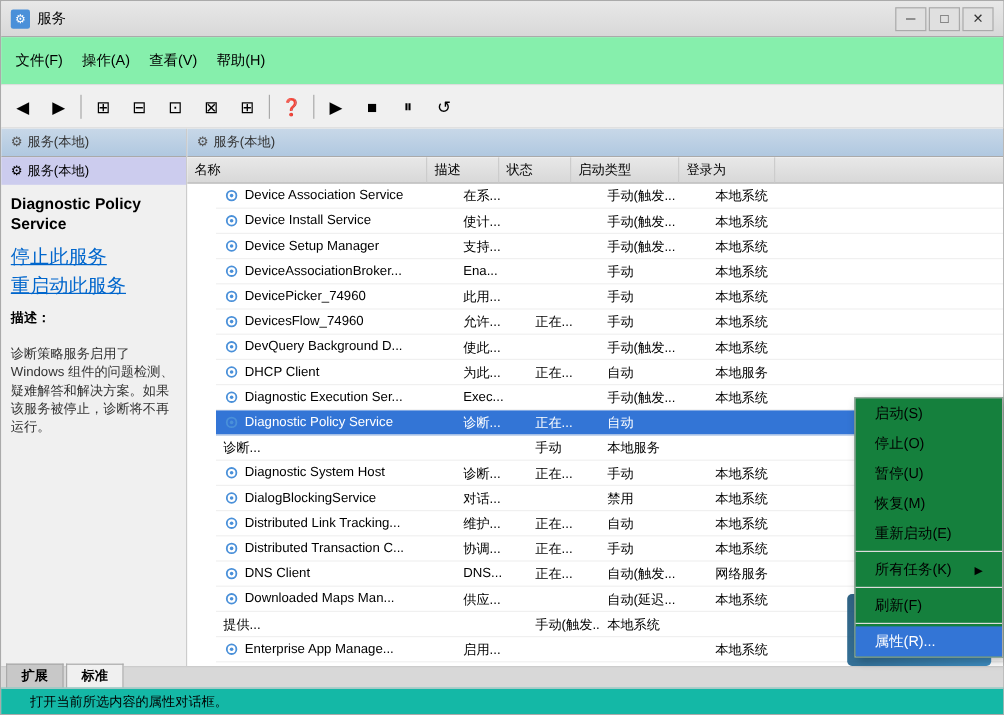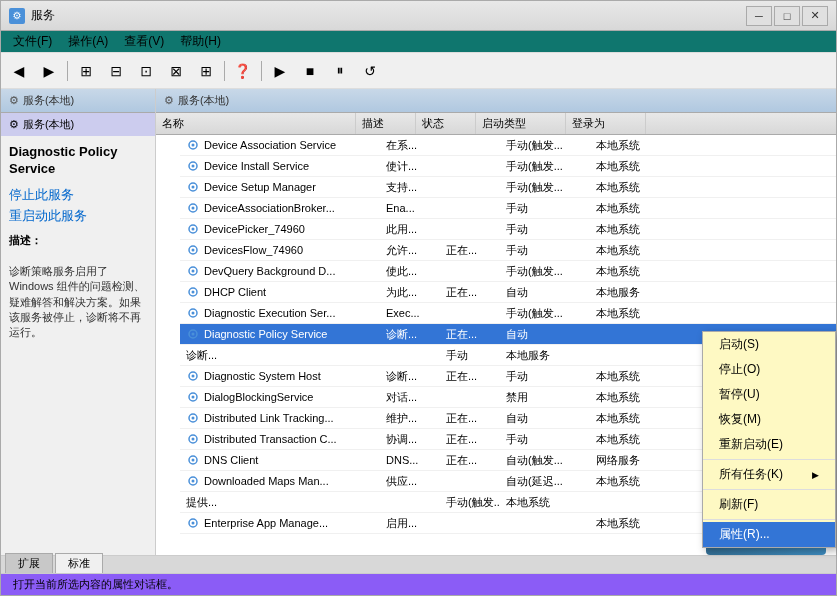--- a/index.html
+++ b/index.html
@@ -65,22 +65,22 @@
       cursor: pointer;
       display: flex;
       align-items: center;
       justify-content: center;
       font-size: 11px;
       color: #333;
     }
 
     
     .menu-bar {
-      height: 22px;
-      background: #0f766e;
+      height: 40px;
+      background: #86efac;
       display: flex;
       align-items: center;
       padding: 0 4px;
       border-bottom: 1px solid #ddd;
       flex-shrink: 0;
     }
 
     .menu-item {
       padding: 2px 8px;
       cursor: pointer;
@@ -161,23 +161,24 @@
     .service-title {
       font-size: 13px;
       font-weight: bold;
       color: #000;
       margin-bottom: 8px;
       line-height: 1.3;
     }
 
     .service-link {
       color: #0066cc;
+      text-decoration: underline;
       cursor: pointer;
       display: block;
-      font-size: 13px;
+      font-size: 16px;
       margin-bottom: 3px;
     }
 
     .service-desc-label {
       font-size: 11px;
       font-weight: bold;
       margin-top: 8px;
       margin-bottom: 16px;
     }
 
@@ -254,60 +255,61 @@
       align-items: center;
       gap: 4px;
       height: 20px;
     }
 
     
     .context-menu {
       position: absolute;
       right: 0;
       top: 330px;
-      width: 134px;
-      background: #fef9c3;
+      width: 124px;
+      background: #15803d;
       border: 1px solid #aaa;
       box-shadow: 3px 3px 8px rgba(0,0,0,0.3);
       z-index: 100;
       font-size: 12px;
     }
 
     .ctx-item {
       padding: 4px 16px;
       cursor: pointer;
       white-space: nowrap;
       display: flex;
       align-items: center;
       justify-content: space-between;
     }
     .ctx-sep { height: 1px; background: #ddd; margin: 2px 0; }
     .ctx-item.highlighted { background: #3375d6; color: white; }
 
     
     .status-bar {
       height: 22px;
-      background: #8b5cf6;
+      background: #14b8a6;
       border-top: 1px solid #ccc;
       display: flex;
       align-items: center;
-      padding: 0 12px;
+      padding: 0 24px;
       font-size: 11px;
       color: #000;
       flex-shrink: 0;
     }
 
     .tabs-bar {
       height: 18px;
       background: #d8d8d8;
       display: flex;
       align-items: flex-end;
       padding: 0 4px;
       border-top: 1px solid #ccc;
       flex-shrink: 0;
+      font-weight: bold;
     }
 
     .tab {
       padding: 2px 12px;
       background: #c8c8c8;
       border: 1px solid #aaa;
       border-bottom: none;
       font-size: 11px;
       cursor: pointer;
       margin-right: 2px;

